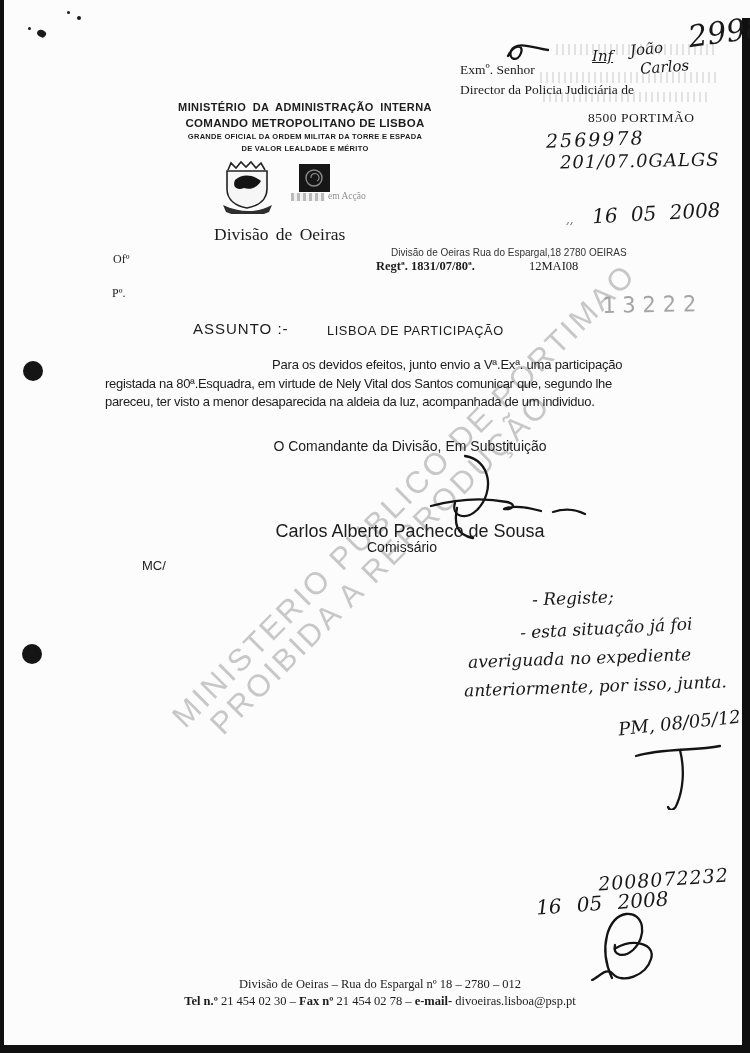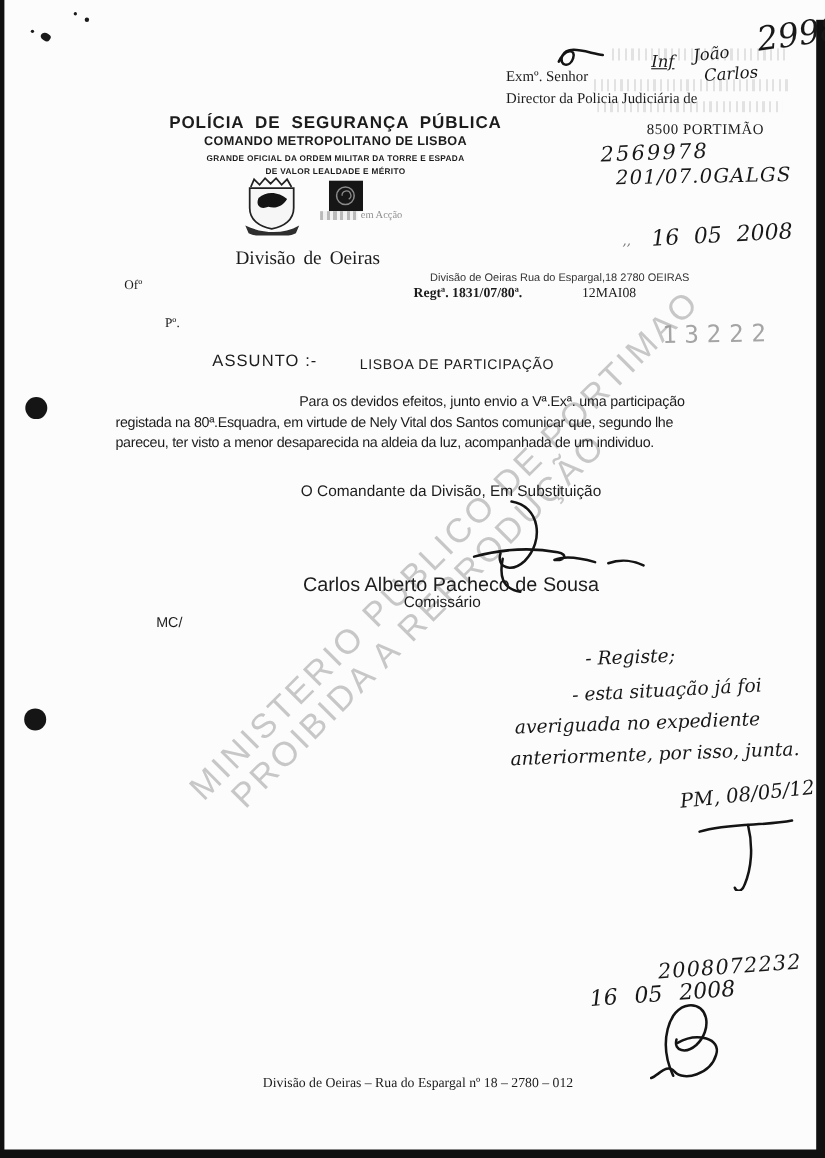--- a/index.html
+++ b/index.html
@@ -55,21 +55,21 @@
   <div class="abs speck" style="left:67px; top:11px; width:3px; height:3px;"></div>
   <div class="abs speck" style="left:77px; top:16px; width:4px; height:4px;"></div>
   <div class="abs speck" style="left:28px; top:27px; width:3px; height:3px;"></div>
   <div class="abs speck" style="left:37px; top:30px; width:9px; height:7px; border-radius:60% 40% 50% 50%; transform:rotate(35deg);"></div>
 
   <div class="abs noise" style="left:556px; top:44px; width:160px; height:11px;"></div>
   <div class="abs noise" style="left:540px; top:72px; width:180px; height:11px;"></div>
   <div class="abs noise" style="left:543px; top:92px; width:168px; height:10px;"></div>
 
   <div class="abs content hdr" style="left:140px; top:101px;">
-    <div class="hdr-org">POLÍCIA DE SEGURANÇA PÚBLICA</div>
+    <div class="hdr-ministry">MINISTÉRIO DA ADMINISTRAÇÃO INTERNA</div>
     <div class="hdr-cmd">COMANDO METROPOLITANO DE LISBOA</div>
     <div class="hdr-honor">GRANDE OFICIAL DA ORDEM MILITAR DA TORRE E ESPADA</div>
     <div class="hdr-honor">DE VALOR LEALDADE E MÉRITO</div>
   </div>
 
   <svg class="abs content" style="left:218px; top:158px;" width="62" height="56" viewBox="0 0 62 56">
     <path d="M10,12 L13,5 L18,10 L23,4 L28,9 L33,4 L38,10 L43,5 L47,12" fill="none" stroke="#222" stroke-width="1.6"></path>
     <path d="M9,13 h40 v18 c0,11 -9,17 -20,19 c-11,-2 -20,-8 -20,-19 z" fill="#f6f6f6" stroke="#222" stroke-width="1.6"></path>
     <path d="M17,22 c8,-7 19,-5 26,1 c-4,7 -11,9 -17,7 c-7,3 -12,-1 -9,-8 z" fill="#141414"></path>
     <path d="M5,47 c17,8 35,8 49,0 l-3,7 c-13,6 -29,6 -43,0 z" fill="#2e2e2e"></path>
@@ -98,21 +98,21 @@
   <div class="abs content hw" style="left:546px; top:128px; font-size:19px; letter-spacing:2px; transform:rotate(-2deg);">2569978</div>
   <div class="abs content hw" style="left:560px; top:150px; font-size:18px; letter-spacing:1px; transform:rotate(-1deg);">201/07.0GALGS</div>
   <div class="abs content hw" style="left:566px; top:212px; font-size:12px; color:#777;">,,</div>
   <div class="abs content hw" style="left:592px; top:201px; font-size:20px; word-spacing:7px; transform:rotate(-3deg);">16 05 2008</div>
 
   <div class="abs content serif" style="left:214px; top:224px; font-size:17.5px; word-spacing:3px;">Divisão de Oeiras</div>
   <div class="abs content sans" style="left:391px; top:247px; font-size:10px; color:#333;">Divisão de Oeiras  Rua  do Espargal,18  2780   OEIRAS</div>
   <div class="abs content serif" style="left:113px; top:252px; font-size:12px;">Ofº</div>
   <div class="abs content serif b" style="left:376px; top:259px; font-size:12.5px;">Regtª. 1831/07/80ª.</div>
   <div class="abs content serif" style="left:529px; top:259px; font-size:12.5px;">12MAI08</div>
-  <div class="abs content serif" style="left:112px; top:286px; font-size:12px;margin-left:38px;">Pº.</div>
+  <div class="abs content serif" style="left:112px; top:286px; font-size:12px;">Pº.</div>
   <div class="abs content stamp13222" style="left:602px; top:292px;">13222</div>
 
   <div class="abs content sans" style="left:193px; top:320px; font-size:15px; letter-spacing:1px;">ASSUNTO :-</div>
   <div class="abs content sans" style="left:327px; top:323px; font-size:12.8px; letter-spacing:.6px;">LISBOA DE PARTICIPAÇÃO</div>
 
   <div class="abs content sans" style="left:272px; top:357px; font-size:13px; letter-spacing:-.2px;">Para  os  devidos  efeitos,  junto  envio  a  Vª.Exª.  uma  participação</div>
   <div class="abs content sans" style="left:105px; top:376px; font-size:13px; letter-spacing:-.3px;">registada na 80ª.Esquadra,  em virtude de Nely Vital dos Santos comunicar que, segundo lhe</div>
   <div class="abs content sans" style="left:105px; top:394px; font-size:13px; letter-spacing:-.3px;">pareceu,  ter visto a menor desaparecida  na aldeia da luz, acompanhada de um individuo.</div>
 
   <div class="abs content sans center" style="left:250px; top:436px; width:320px; font-size:14px; line-height:20px;">
@@ -141,15 +141,16 @@
 
   <div class="abs content hw" style="left:598px; top:868px; font-size:19px; letter-spacing:1px; transform:rotate(-4deg);">2008072232</div>
   <div class="abs content hw" style="left:536px; top:891px; font-size:20px; word-spacing:9px; transform:rotate(-4deg);">16 05 2008</div>
   <svg class="abs content scribble" style="left:578px; top:906px;" width="95" height="82" viewBox="0 0 95 82">
     <path d="M34,72 C20,42 30,10 48,8 C66,6 70,30 55,44 C46,52 34,50 37,39"></path>
     <path d="M38,42 C56,32 78,38 73,53 C68,70 44,78 35,68 C29,60 20,72 14,74"></path>
   </svg>
 
   <div class="abs content serif center" style="left:60px; top:976px; width:640px; font-size:12.5px; line-height:17px;">
     <div>Divisão de Oeiras – Rua do Espargal nº 18 – 2780 – 012</div>
+    <div><span class="b">Tel n.º</span><span> 21 454 02 30 – </span><span class="b">Fax nº</span><span> 21 454 02 78 – </span><span class="b">e-mail-</span><span> divoeiras.lisboa@psp.pt</span></div>
   </div>
 
 </div>
 
 </body></html>

